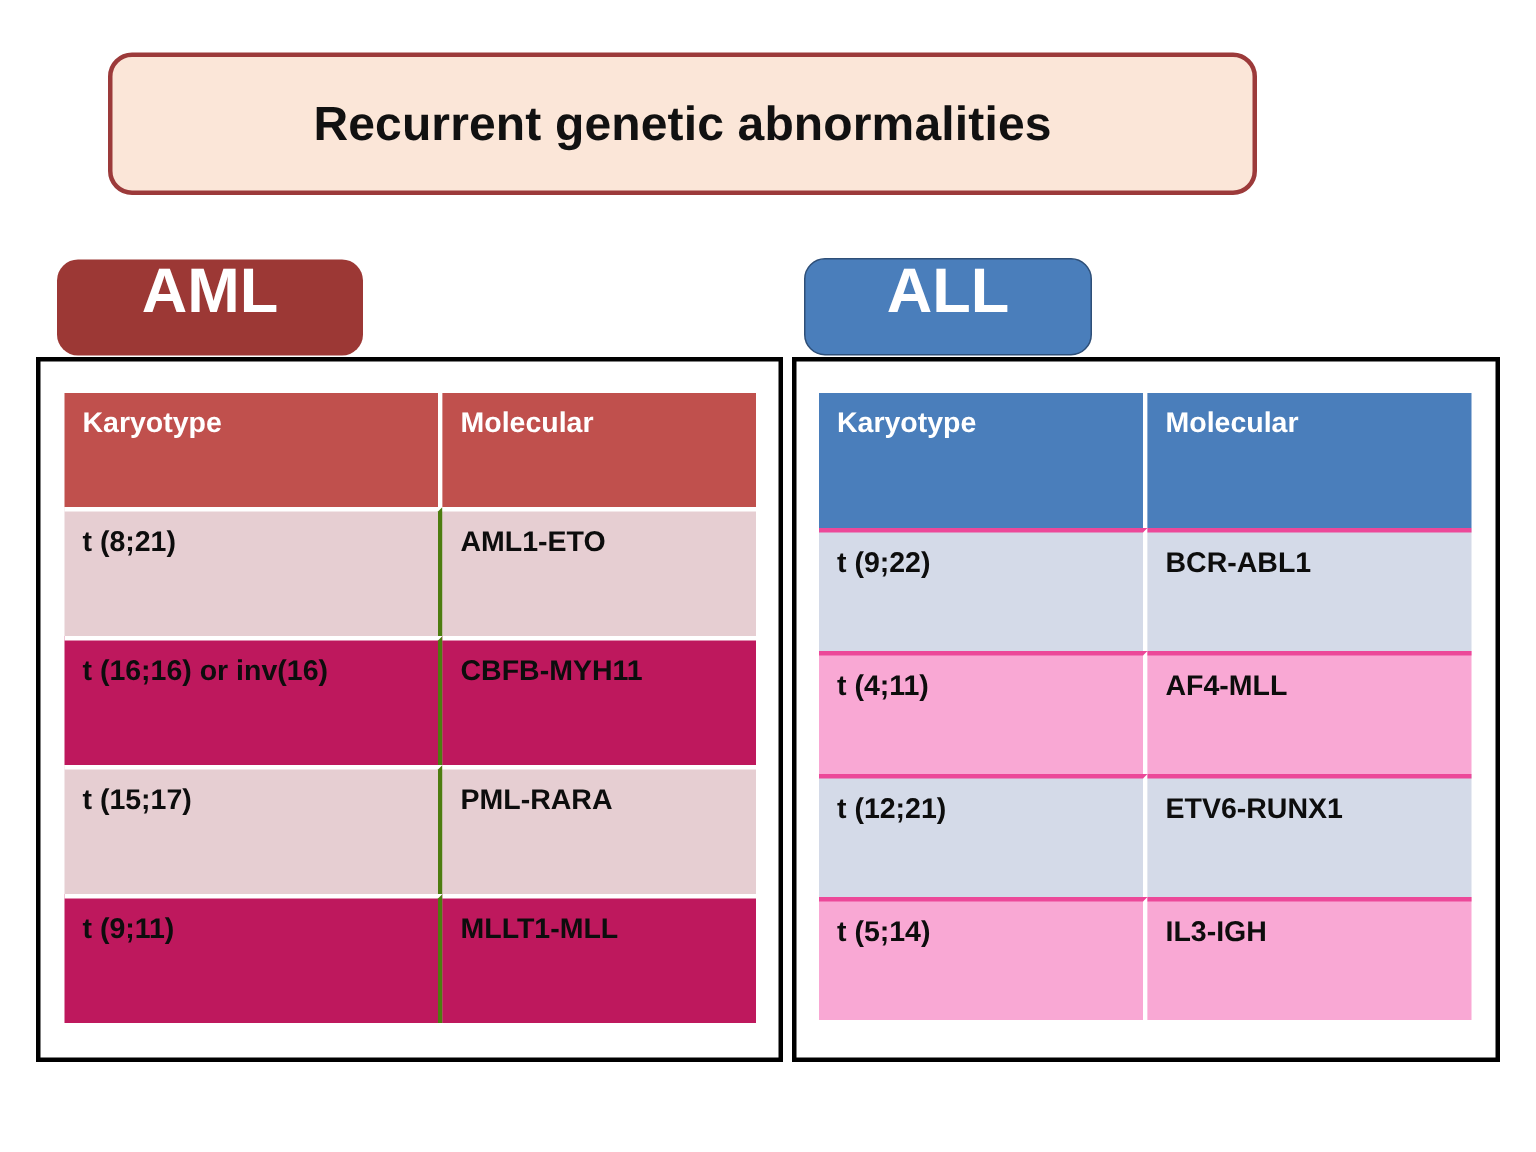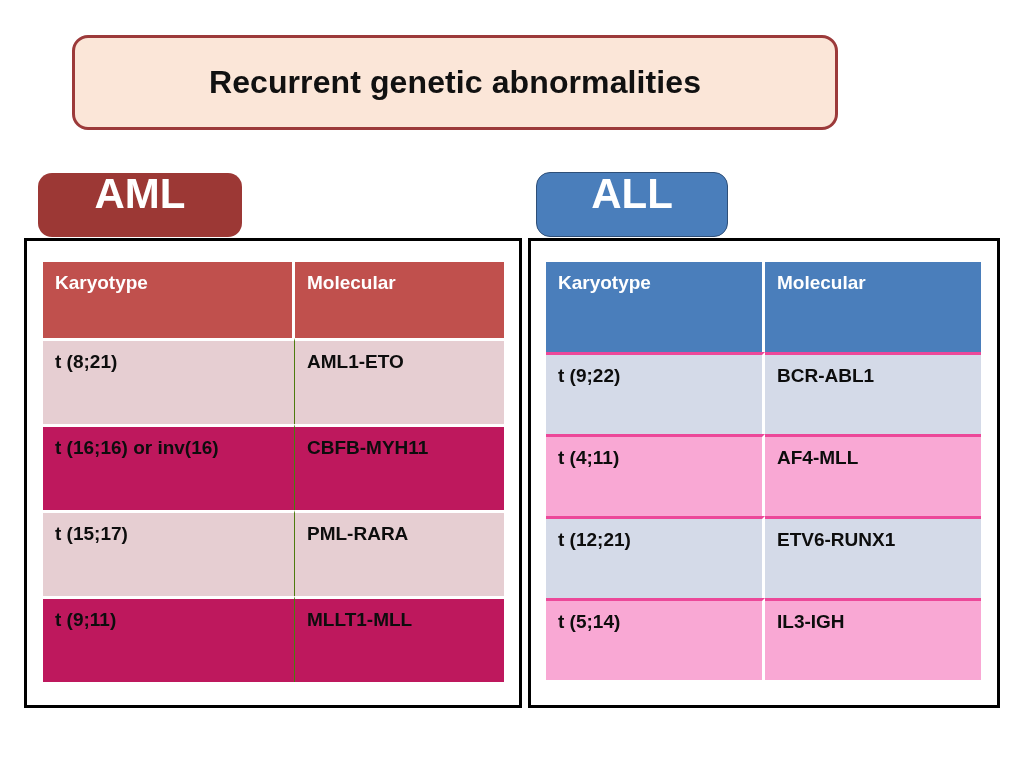--- a/index.html
+++ b/index.html
@@ -119,21 +119,21 @@
   #aml-table col.c1 { width: 252px; }
   #aml-table col.c2 { width: 209px; }
   #aml-table th {
     background: #c0504d;
     height: 76px;
     border-right: 3px solid #ffffff;
   }
   #aml-table th:last-child { border-right: none; }
   #aml-table td {
     height: 86px;
-    border-right: 1px solid #4d7c0f;
+    border-right: 3px solid #4d7c0f;
     border-top: 3px solid #ffffff;
     color: #0d0d0d;
   }
   #aml-table td:last-child { border-right: none; }
   #aml-table tr.odd td  { background: #e6ced2; }
   #aml-table tr.even td { background: #be185d; }
 
   
   #all-table {
     left: 546px;

